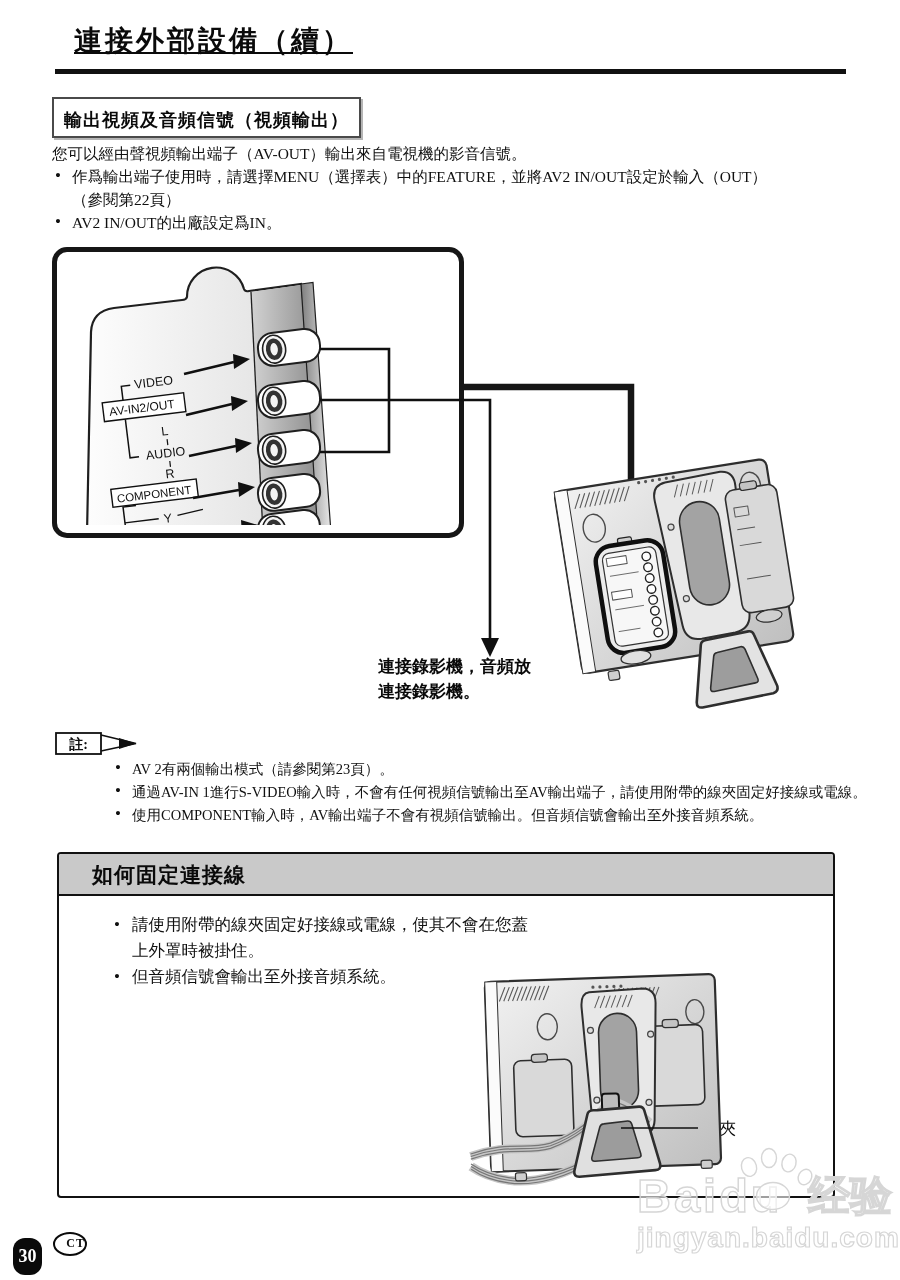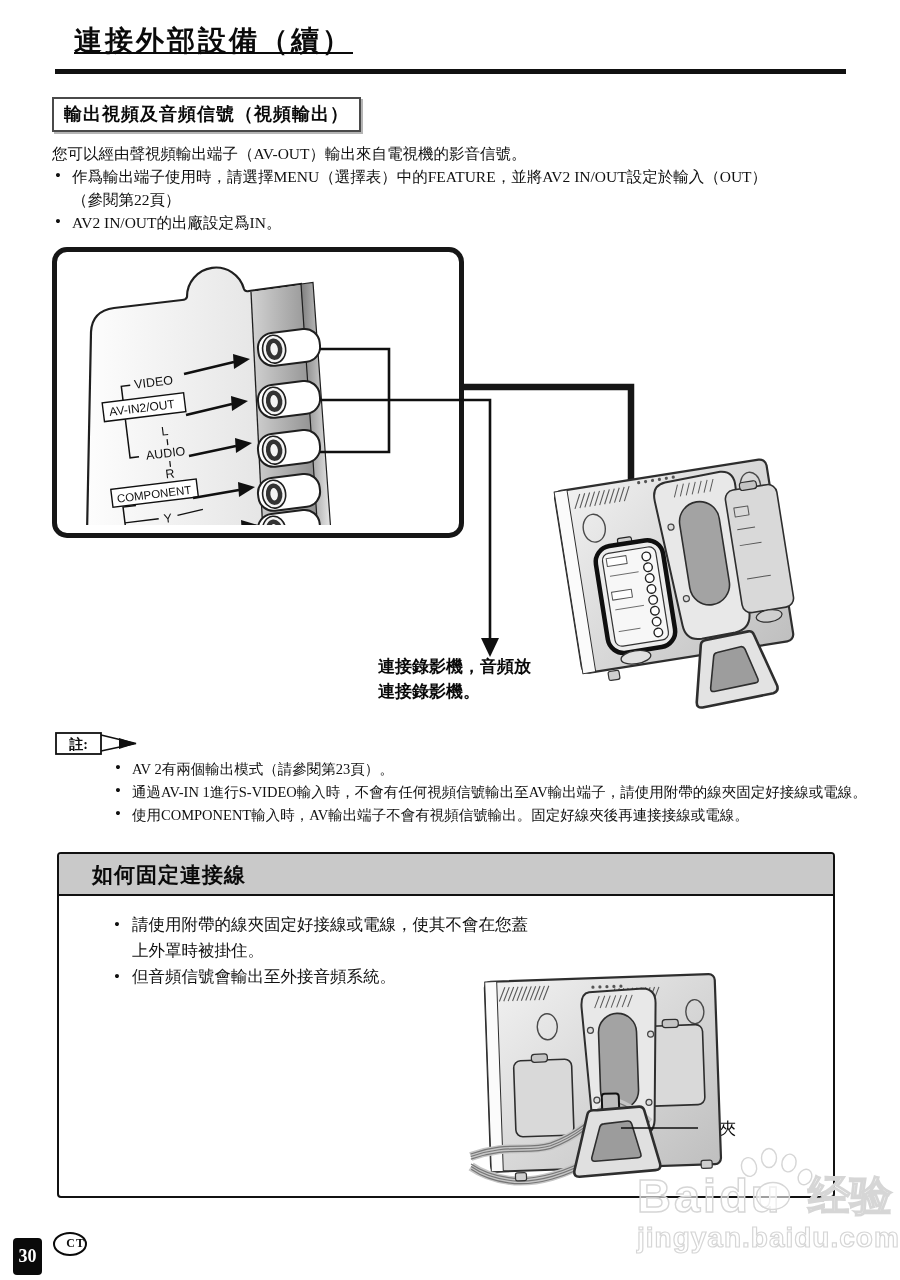--- a/index.html
+++ b/index.html
@@ -5,21 +5,21 @@
   html,body { margin:0; padding:0; background:#888; }
   .page { position:relative; width:900px; height:1280px; background:#fff; overflow:hidden;
           font-family:"Liberation Serif", serif; color:#101010; }
 
   .title { position:absolute; left:74px; top:22px; margin:0;
            font:bold 28px "Liberation Sans", sans-serif; letter-spacing:3px; color:#0a0a0a;text-decoration:underline; }
   .title-rule { position:absolute; left:55px; top:69px; width:791px; height:5px; background:#111; }
 
   .sec1-heading { position:absolute; left:52px; top:97px; background:#fff;
                   border:2px solid #4a4a4a; box-shadow:2px 2px 0 #b5b5b5;
-                  padding:3px 10px 4px; font:bold 18px "Liberation Sans", sans-serif;
+                  padding:9px 10px 4px; font:bold 18px "Liberation Sans", sans-serif;
                   letter-spacing:1px; color:#0a0a0a; }
 
   .body-text { position:absolute; font-size:15.5px; line-height:21px; white-space:nowrap; }
   .intro   { left:52px; top:143px; }
   .bullet::before { content:"\2022"; position:absolute; left:-17px; top:-1px; font-size:17px; }
   .b1   { left:72px; top:166px; }
   .b1c  { left:72px; top:189px; }
   .b2   { left:72px; top:212px; }
 
   .box1 { position:absolute; left:52px; top:247px; width:402px; height:281px;
@@ -41,21 +41,21 @@
                   font:bold 21px "Liberation Sans", sans-serif; letter-spacing:1px; color:#0a0a0a; }
   .box2-line { position:absolute; font-size:16.5px; line-height:25px; white-space:nowrap; }
   .s2b1a { left:73px; top:58px; }
   .s2b1b { left:73px; top:84px; }
   .s2b2  { left:73px; top:110px; }
   .box2 .bullet::before { left:-18px; top:0; }
 
   .clamp-label { position:absolute; left:703px; top:1118px; font-size:16.5px; color:#0a0a0a; }
 
   .page-badge { position:absolute; left:13px; top:1238px; width:29px; height:37px;
-                background:#0a0a0a; border-radius:4px; color:#fff; text-align:center;
+                background:#0a0a0a; border-radius:12px; color:#fff; text-align:center;
                 font:bold 18px "Liberation Serif", serif; line-height:37px; }
   .ct-oval { position:absolute; left:53px; top:1232px; width:30px; height:20px;
              border:2px solid #0a0a0a; border-radius:50%; text-align:right;
              font:bold 12px "Liberation Serif", serif; line-height:19px; letter-spacing:1px; }
 
   .overlay { position:absolute; left:0; top:0; width:900px; height:1280px;
              pointer-events:none; z-index:5; }
 </style>
 </head>
 <body>
@@ -74,21 +74,21 @@
 
   <div class="box1"></div>
 
   <div class="caption">
     <div>連接錄影機，音頻放</div>
     <div>連接錄影機。</div>
   </div>
 
   <div class="note-item n1 bullet">AV 2有兩個輸出模式（請參閱第23頁）。</div>
   <div class="note-item n2 bullet">通過AV-IN 1進行S-VIDEO輸入時，不會有任何視頻信號輸出至AV輸出端子，請使用附帶的線夾固定好接線或電線。</div>
-  <div class="note-item n3 bullet">使用COMPONENT輸入時，AV輸出端子不會有視頻信號輸出。固定好線夾後再連接接線或電線。</div>
+  <div class="note-item n3 bullet">使用COMPONENT輸入時，AV輸出端子不會有視頻信號輸出。但音頻信號會輸出至外接音頻系統。</div>
 
   <div class="box2">
     <div class="box2-header"></div>
     <div class="box2-heading">如何固定連接線</div>
     <div class="box2-line bullet s2b1a">請使用附帶的線夾固定好接線或電線，使其不會在您蓋</div>
     <div class="box2-line s2b1b">上外罩時被掛住。</div>
     <div class="box2-line bullet s2b2">但音頻信號會輸出至外接音頻系統。</div>
   </div>
 
   <div class="clamp-label">線夾</div>

